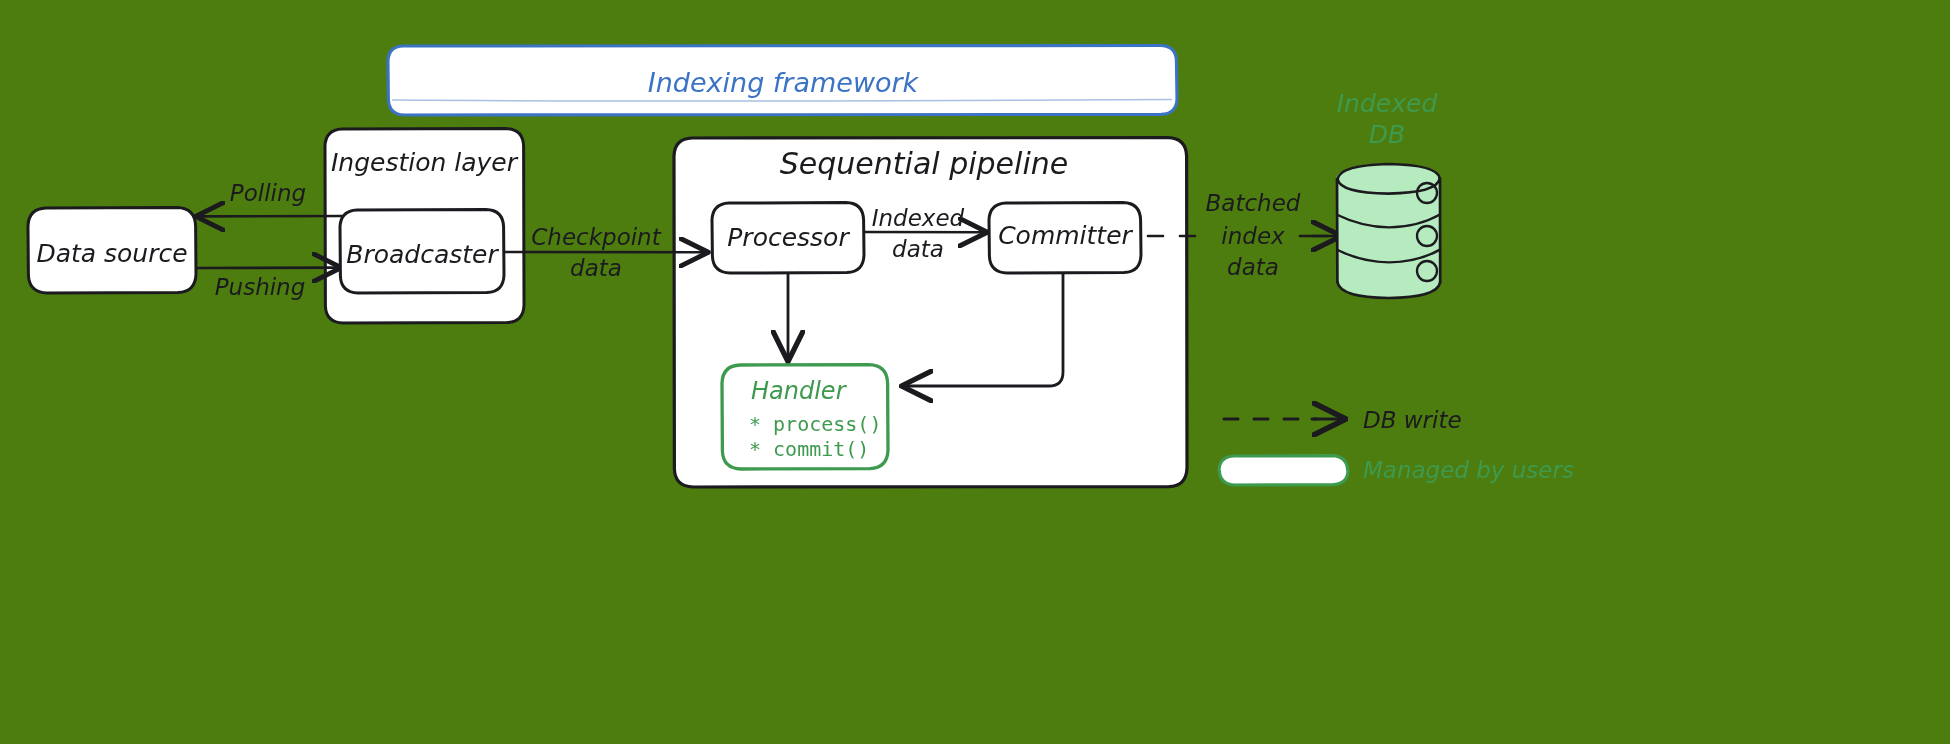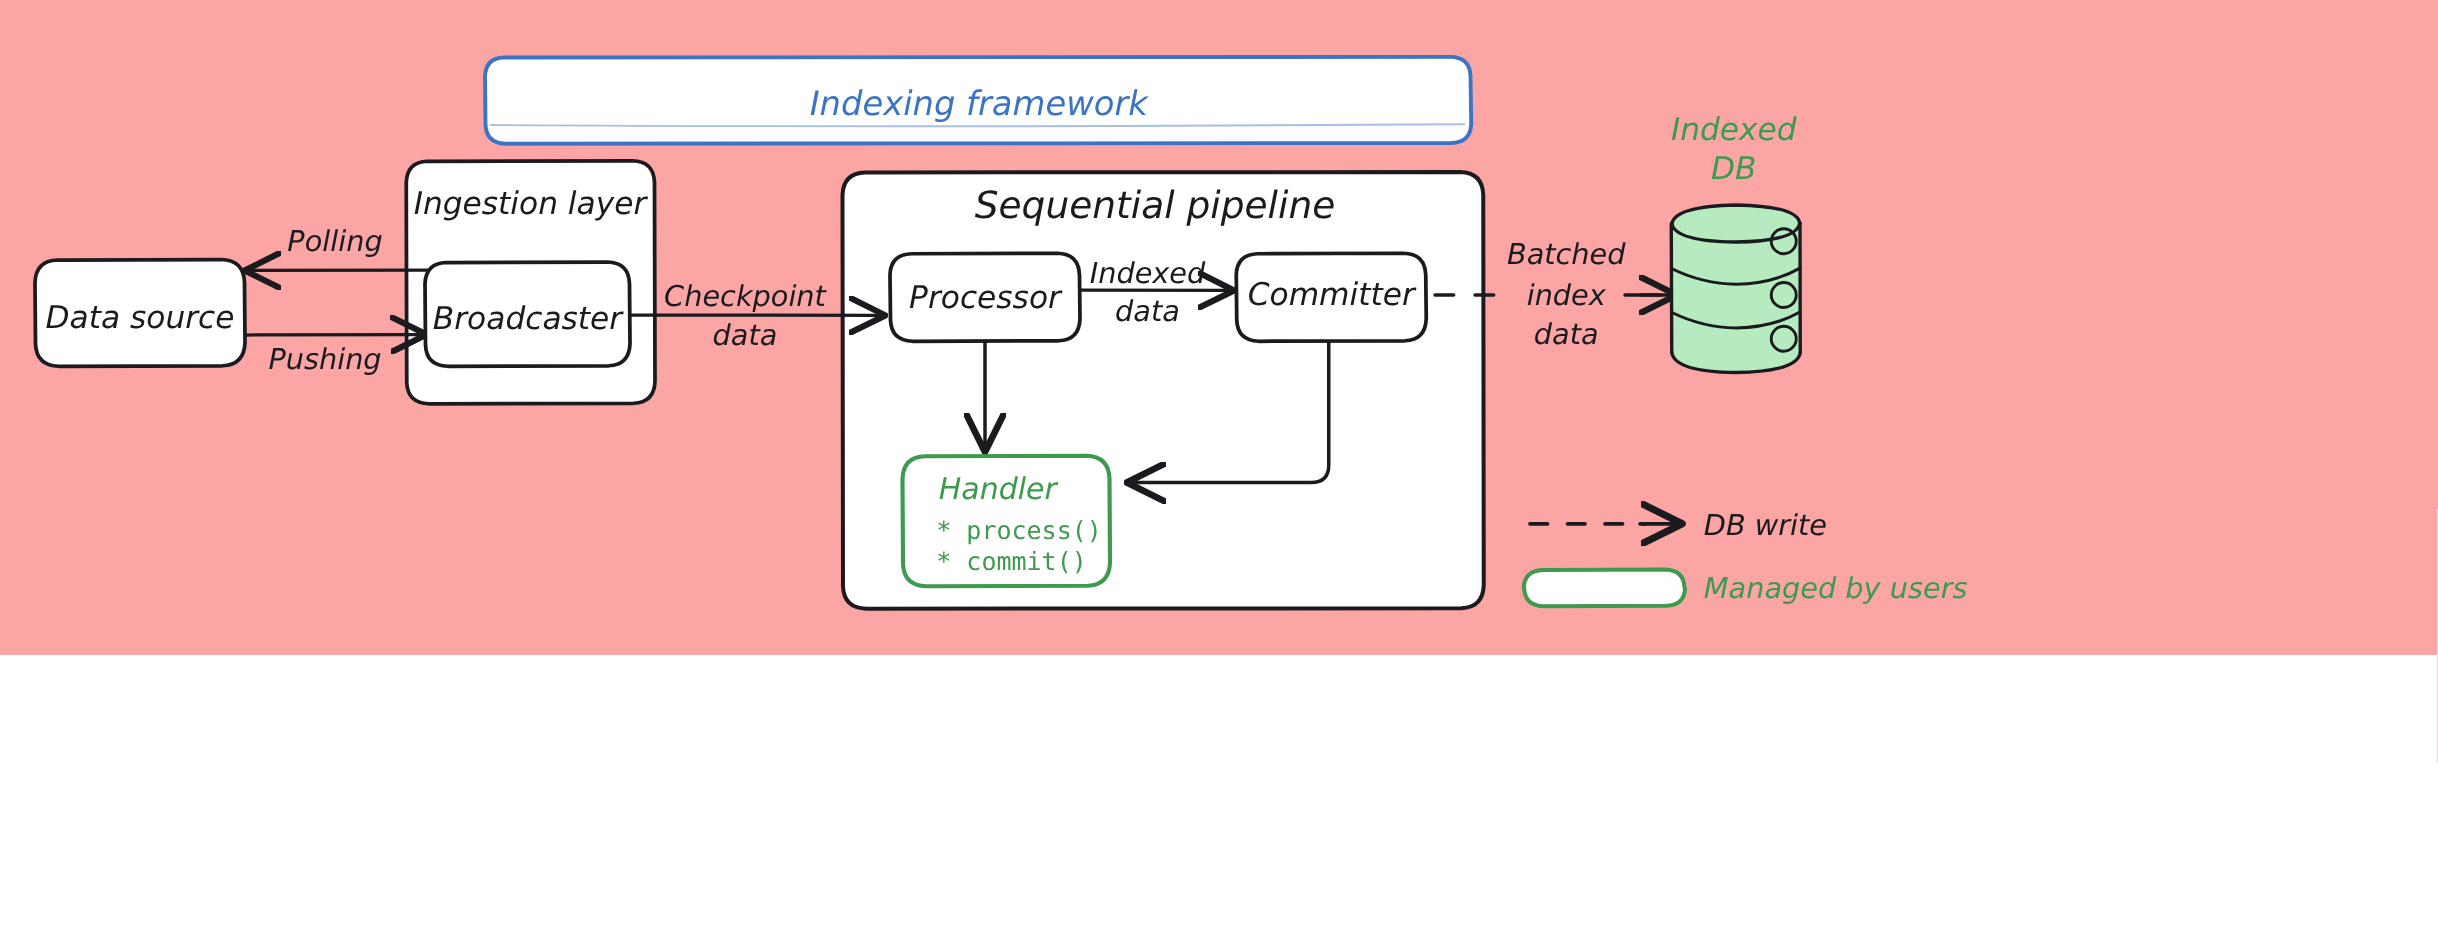--- a/index.html
+++ b/index.html
@@ -6,22 +6,22 @@
     margin: 0;
     padding: 0;
     background: #ffffff;
   }
   body {
     font-family: "DejaVu Sans", sans-serif;
   }
   #canvas {
     position: relative;
     width: 1950px;
-    height: 524px;
-    background: #fca5a5;
+    height: 744px;
+    background: #4d7c0f;
     overflow: hidden;
   }
   #diagram-svg {
     position: absolute;
     left: 0;
     top: 0;
     width: 1950px;
     height: 744px;
   }
   .hand-text {

